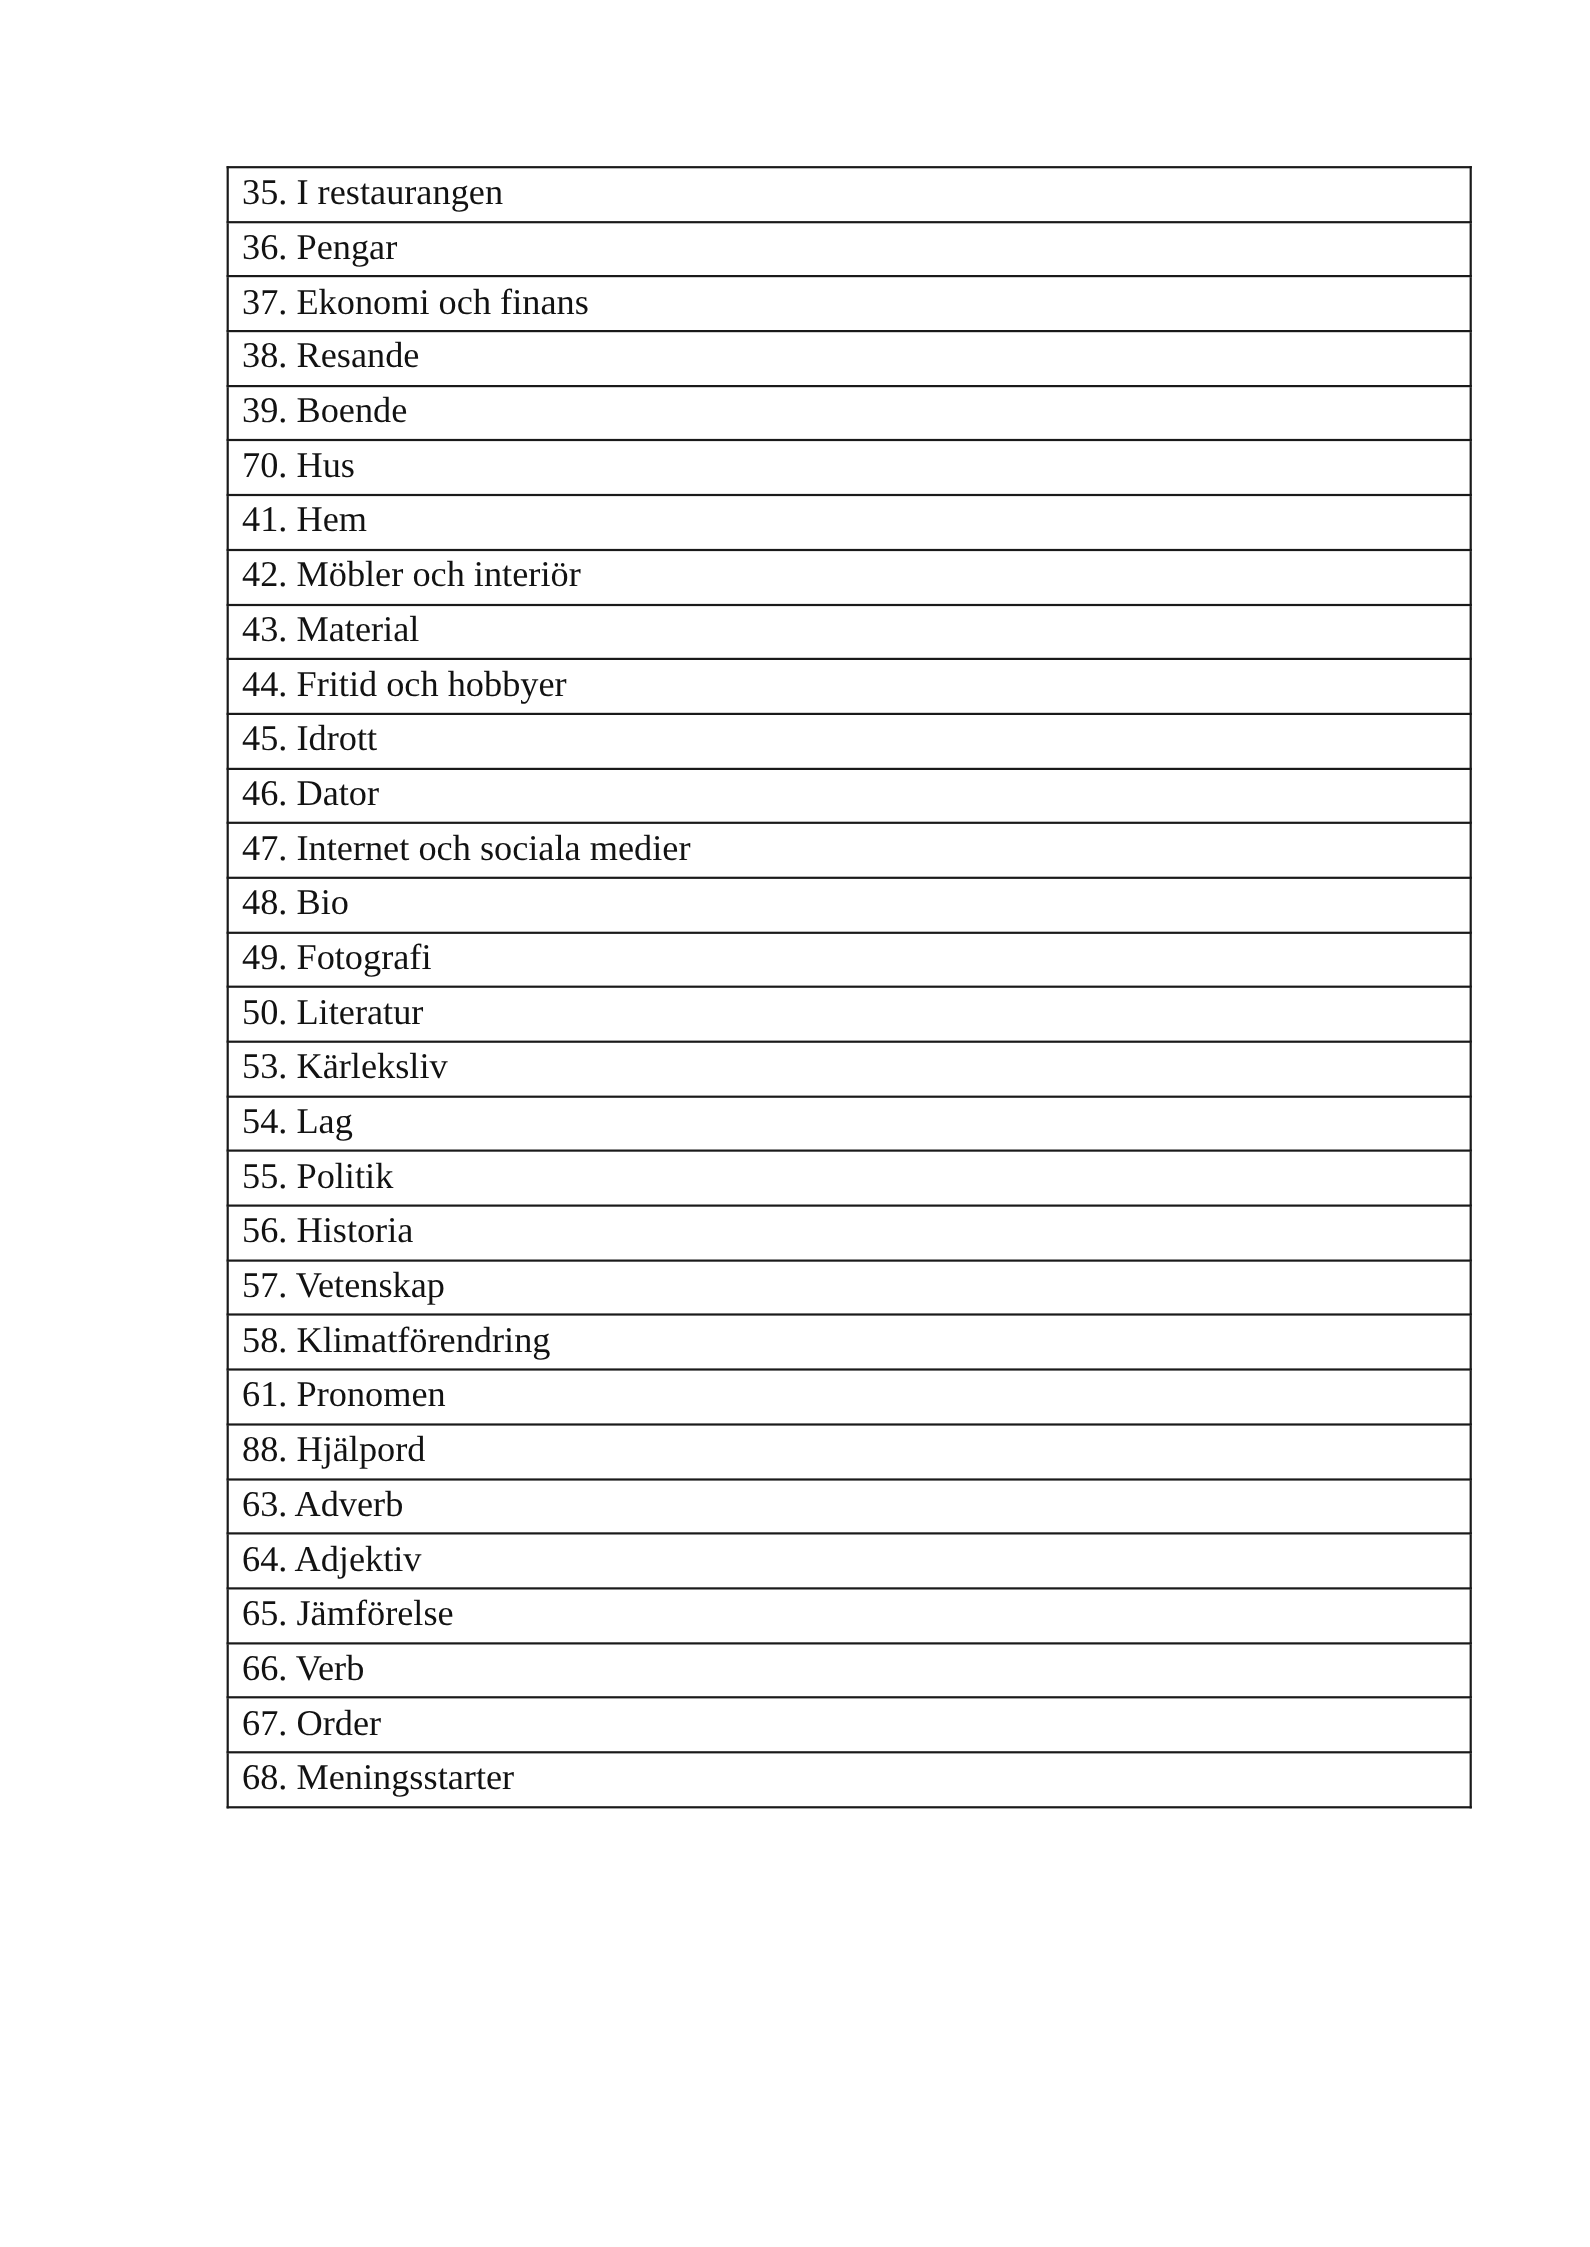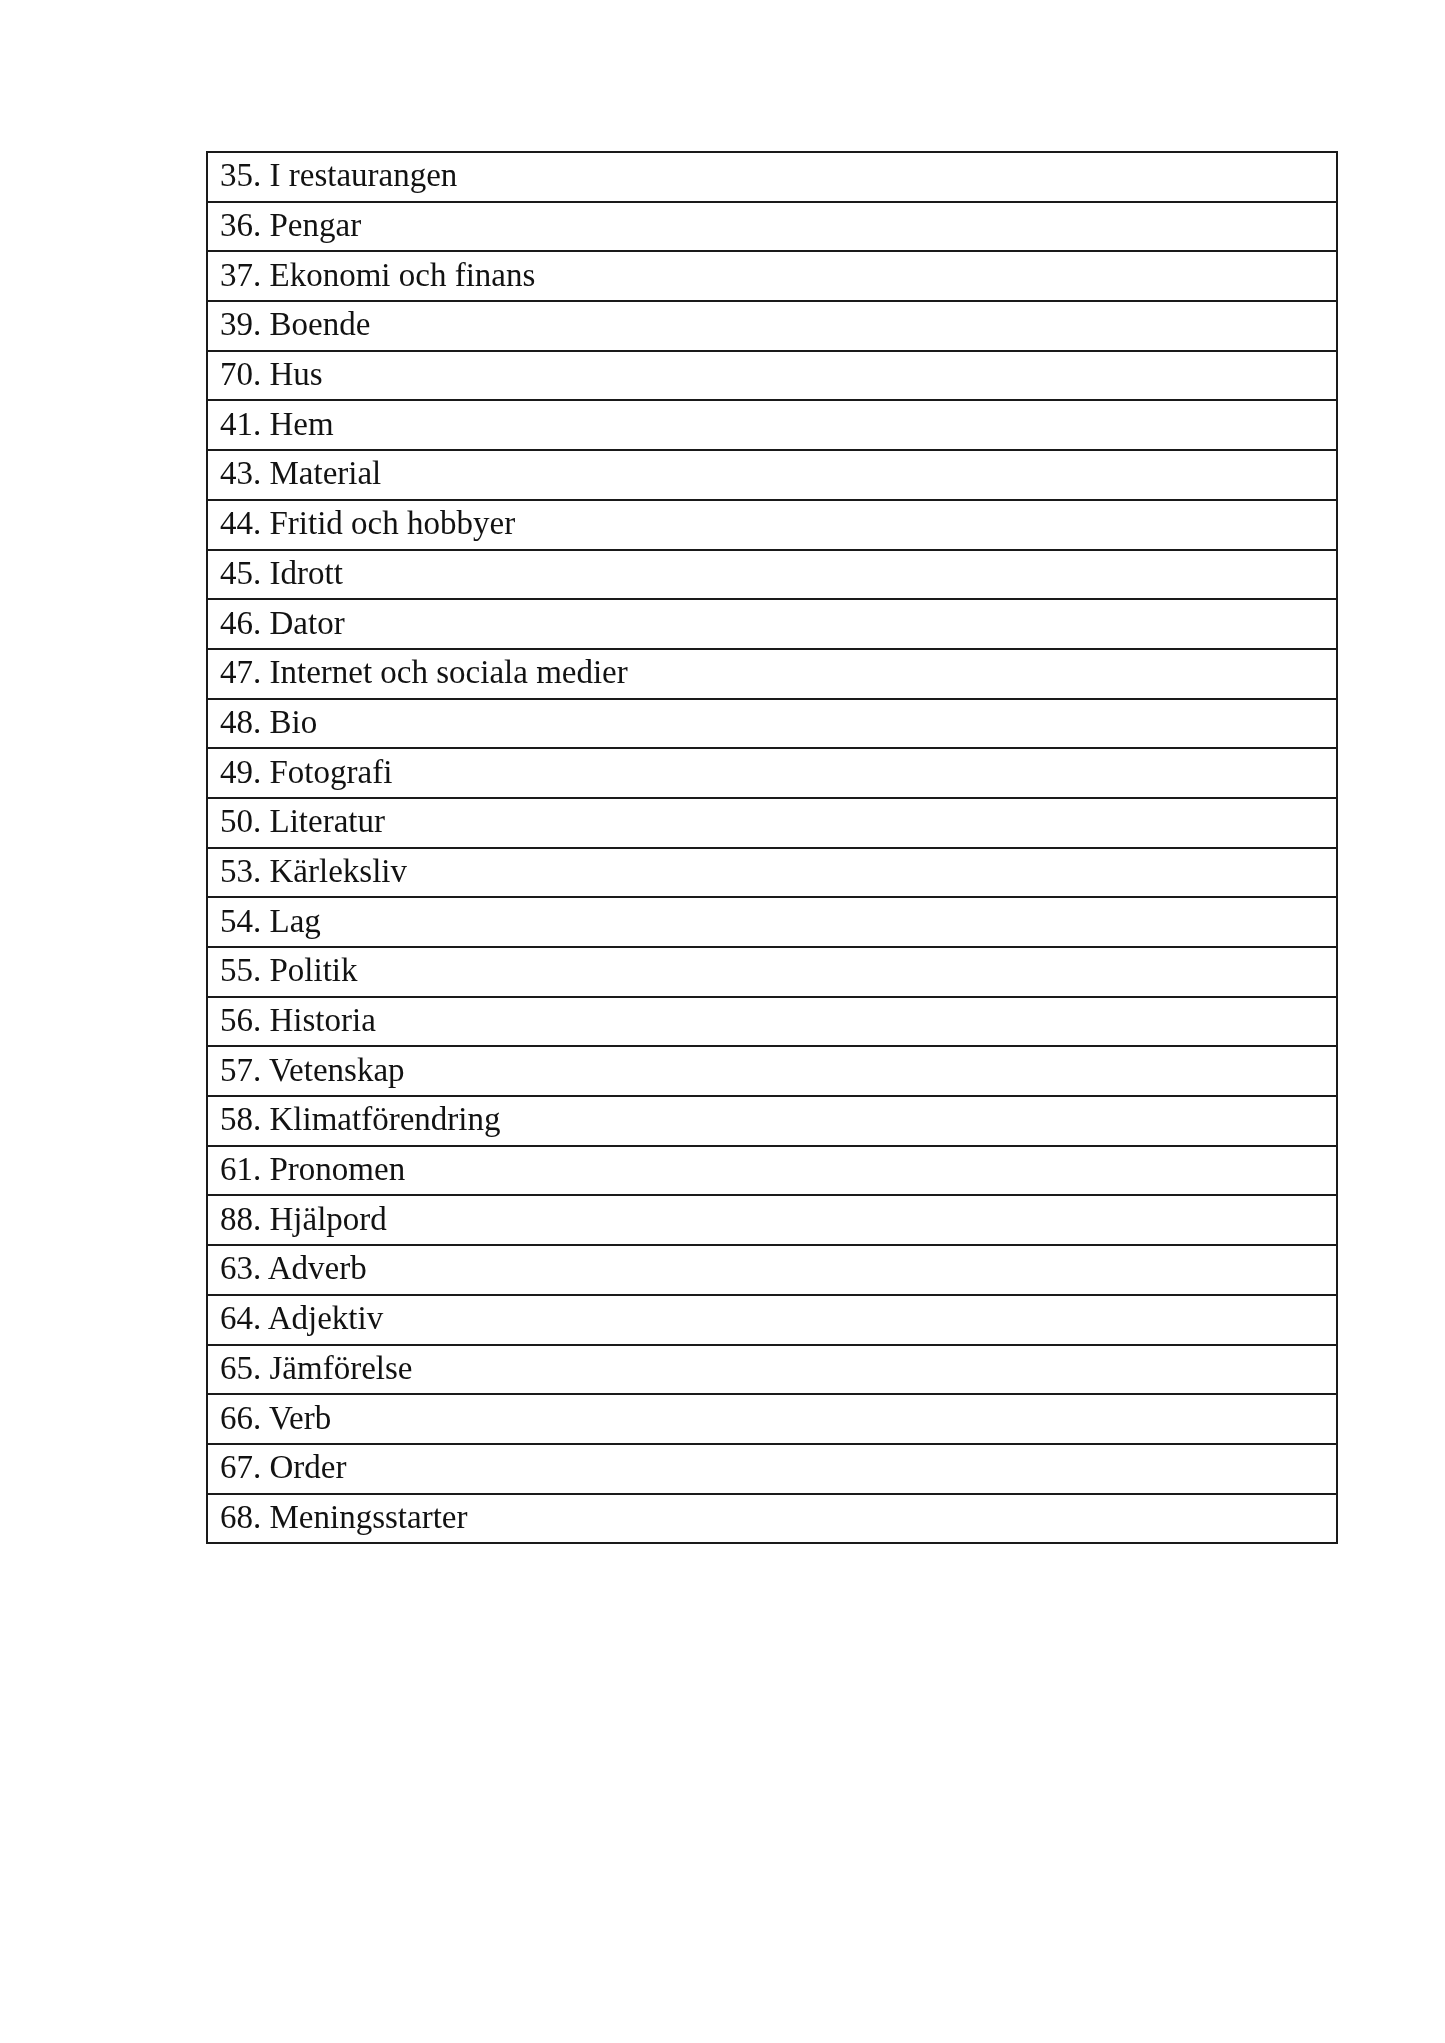--- a/index.html
+++ b/index.html
@@ -44,27 +44,33 @@
         <tr>
           <td>35. I restaurangen</td>
         </tr>
         <tr>
           <td>36. Pengar</td>
         </tr>
         <tr>
           <td>37. Ekonomi och finans</td>
         </tr>
         <tr>
+          <td>38. Resande</td>
+        </tr>
+        <tr>
           <td>39. Boende</td>
         </tr>
         <tr>
           <td>70. Hus</td>
         </tr>
         <tr>
           <td>41. Hem</td>
+        </tr>
+        <tr>
+          <td>42. Möbler och interiör</td>
         </tr>
         <tr>
           <td>43. Material</td>
         </tr>
         <tr>
           <td>44. Fritid och hobbyer</td>
         </tr>
         <tr>
           <td>45. Idrott</td>
         </tr>

